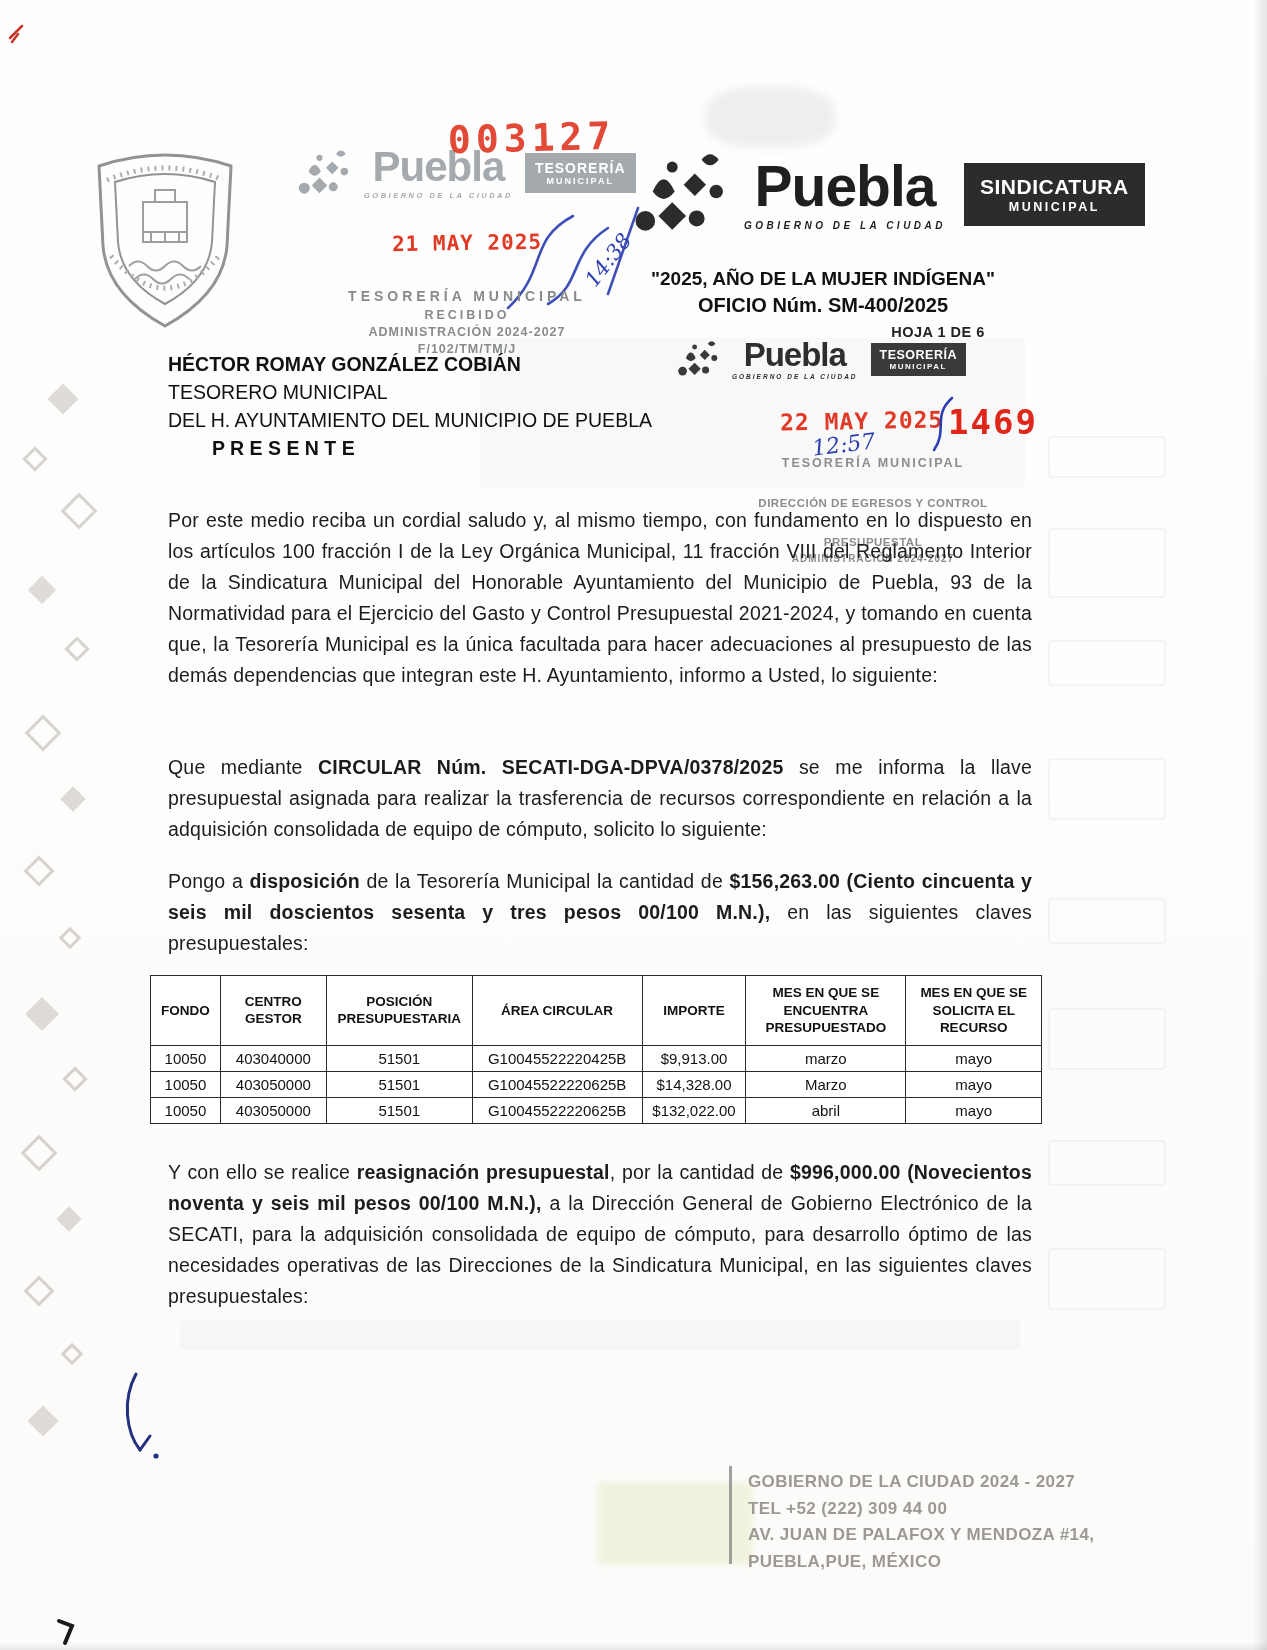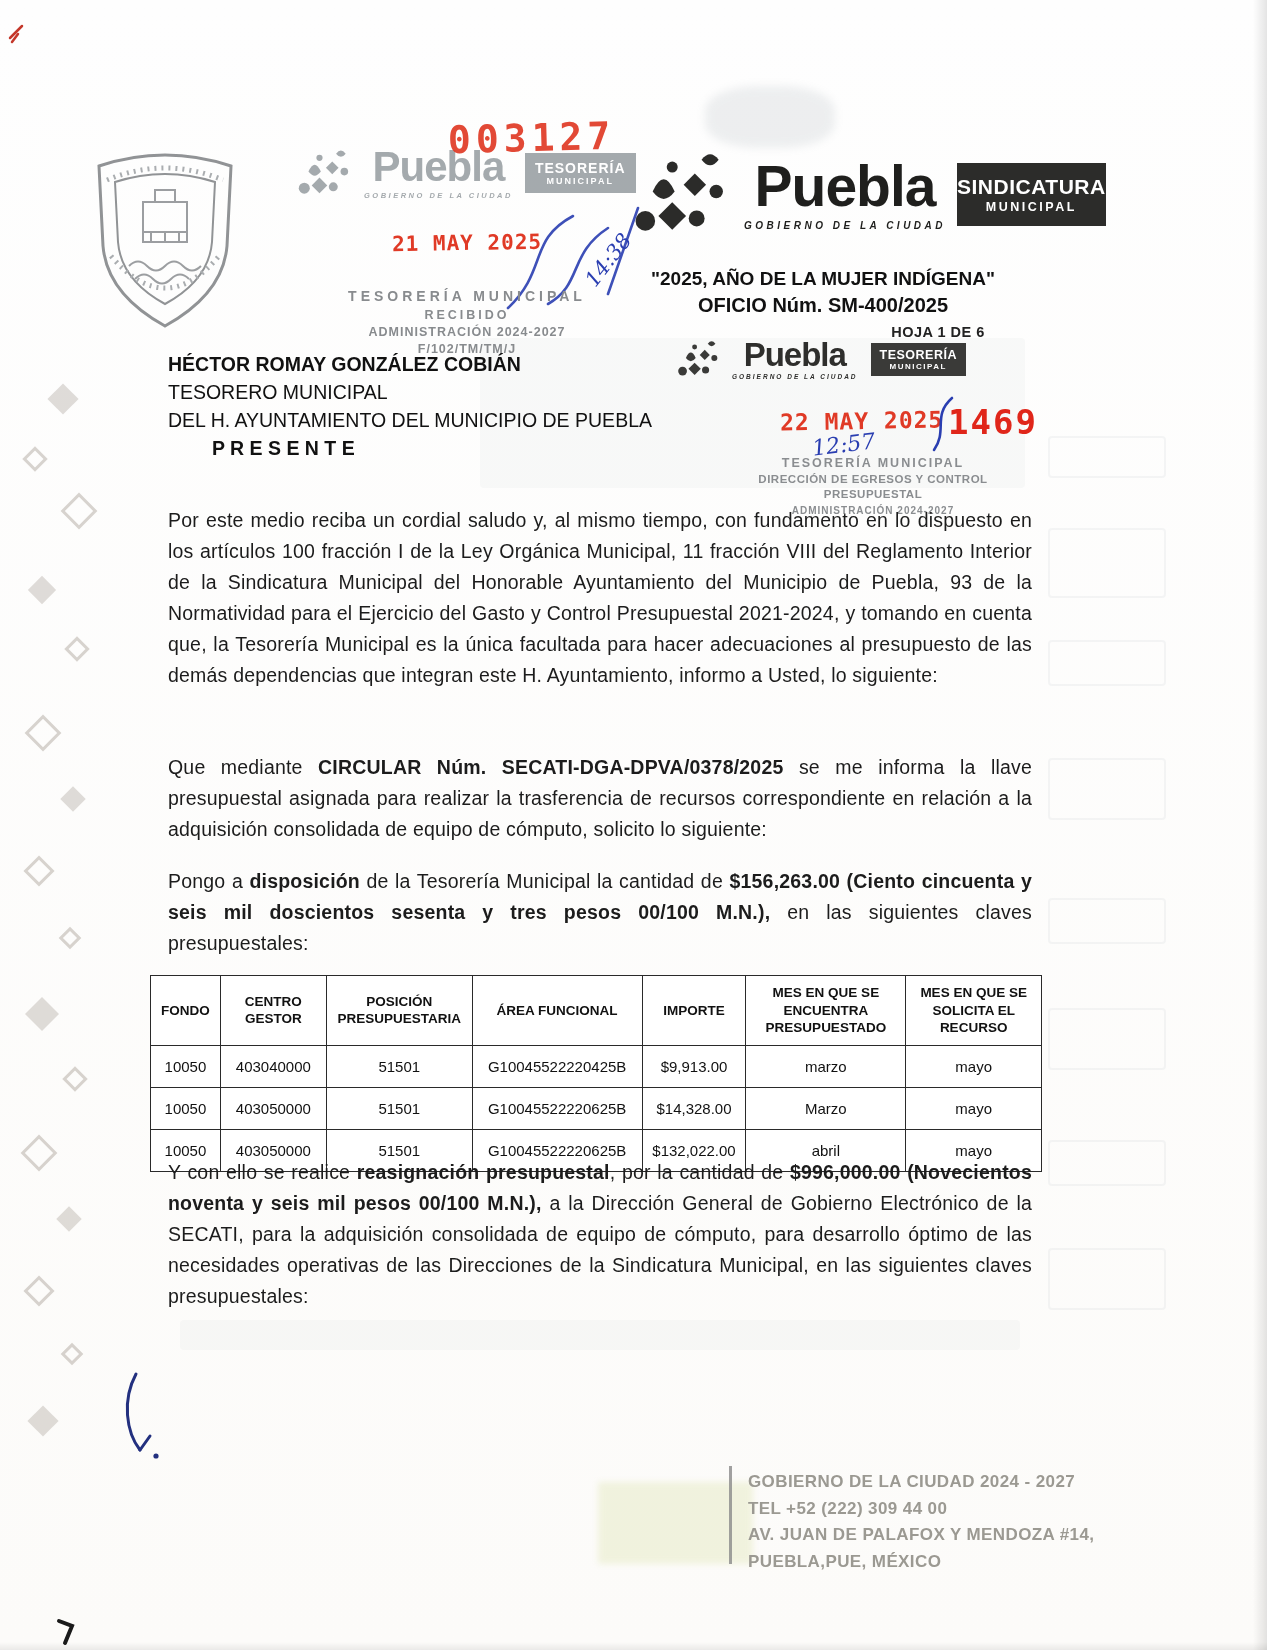--- a/index.html
+++ b/index.html
@@ -37,21 +37,21 @@
   .logo1 .word{font-size:42px;color:#9ba1a5;}
   .logo1 .gov{font-size:7.5px;letter-spacing:2.5px;color:#9ba1a5;margin-top:3px;}
   .logo1 .tagbox{background:#9ba1a5;padding:7px 10px;margin-left:2px;}
   .logo1 .t1{font-size:14px;font-weight:800;letter-spacing:1px;}
   .logo1 .t2{font-size:9px;font-weight:700;letter-spacing:2px;}
 
   .logo2{left:630px;top:150px;color:#2b2b29;}
   .logo2 .tala{width:104px;height:88px;}
   .logo2 .word{font-size:57px;color:#1f1f1d;}
   .logo2 .gov{font-size:10px;letter-spacing:3.5px;color:#1f1f1d;margin-top:5px;}
-  .logo2 .tagbox{background:#2c2c2a;padding:12px 0;margin-left:1px;}
+  .logo2 .tagbox{background:#2c2c2a;padding:12px 16px;margin-left:8px;}
   .logo2 .t1{font-size:21px;font-weight:800;letter-spacing:.5px;}
   .logo2 .t2{font-size:12.5px;font-weight:700;letter-spacing:2.5px;margin-top:1px;}
 
   .logo3{left:676px;top:338px;color:#3a3a38;}
   .logo3 .tala{width:46px;height:40px;}
   .logo3 .word{font-size:33px;color:#2e2e2c;}
   .logo3 .gov{font-size:6.5px;letter-spacing:2px;color:#2e2e2c;margin-top:2px;}
   .logo3 .tagbox{background:#3a3a38;padding:5px 9px;margin-left:3px;}
   .logo3 .t1{font-size:12.5px;font-weight:800;letter-spacing:.5px;}
   .logo3 .t2{font-size:8px;font-weight:700;letter-spacing:1.5px;}
@@ -75,37 +75,37 @@
 
   .date2{position:absolute;left:780px;top:408px;font-family:"DejaVu Sans Mono",monospace;
          font-size:23px;font-weight:700;color:#e03a26;letter-spacing:1px;transform:rotate(-1deg);}
   .hand2{position:absolute;left:812px;top:432px;color:#2a3eb1;font-size:22px;font-style:italic;
          font-family:"DejaVu Serif",serif;transform:rotate(-7deg);}
   .folio2{position:absolute;left:948px;top:402px;font-family:"DejaVu Sans Mono",monospace;
           font-size:34px;font-weight:800;color:#e0261a;letter-spacing:2px;}
   .scribble2{position:absolute;left:920px;top:394px;width:42px;height:60px;}
   .stamptext2{position:absolute;left:728px;top:456px;width:290px;text-align:center;color:#8a8d90;line-height:15.5px;}
   .s2a{font-size:12.5px;font-weight:700;letter-spacing:2px;}
-  .s2b,.s2c{font-size:11.5px;font-weight:700;letter-spacing:.5px;}
+  .s2b,.s2c{font-size:11.5px;font-weight:700;letter-spacing:.5px;margin-top:24px;}
   .s2d{font-size:10px;font-weight:700;letter-spacing:1px;}
 
   
   .addr{position:absolute;left:168px;top:350px;font-size:19.5px;line-height:28px;color:#111;}
   .addr-name{font-weight:800;}
   .addr-pres{font-weight:800;margin-left:44px;}
   .para{position:absolute;left:168px;width:864px;margin:0;text-align:justify;
         font-size:19.5px;line-height:31px;color:#1c1c1c;letter-spacing:.2px;}
   .para b{font-weight:800;}
   .p1{top:505px;} .p2{top:752px;} .p3{top:866px;} .p4{top:1157px;}
 
   
   .tbl{position:absolute;left:150px;top:975px;width:892px;border-collapse:collapse;background:#fff;}
   .tbl th,.tbl td{border:1.6px solid #2a2a2a;text-align:center;vertical-align:middle;}
   .tbl th{font-size:13.5px;font-weight:800;padding:8px 4px;line-height:1.3;color:#111;}
-  .tbl td{font-size:15px;padding:12px 4px;color:#111;}
+  .tbl td{font-size:15px;padding:4px 4px;color:#111;}
 
   
   .checkmark{position:absolute;left:116px;top:1368px;width:66px;height:95px;}
   .corner-red{position:absolute;left:6px;top:22px;width:24px;height:24px;}
   .corner-blk{position:absolute;left:56px;top:1618px;width:22px;height:28px;}
 
   
   .footer-logo{position:absolute;left:386px;top:1478px;width:296px;text-align:center;color:#4b4b4b;}
   .cap-top{display:flex;align-items:center;justify-content:center;gap:9px;font-weight:800;font-size:20px;letter-spacing:5px;}
   .cap-bottom{font-weight:900;font-size:45px;letter-spacing:2px;transform:scaleX(1.04);line-height:1.1;}
@@ -301,21 +301,21 @@
         <col style="width:170px">
       <col style="width:104px">
         <col style="width:160px">
         <col style="width:136px">
     </colgroup>
     <thead>
       <tr>
         <th>FONDO</th>
         <th>CENTRO GESTOR</th>
         <th>POSICIÓN PRESUPUESTARIA</th>
-        <th>ÁREA FUNCIONAL</th>
+        <th>ÁREA CIRCULAR</th>
         <th>IMPORTE</th>
         <th>MES EN QUE SE ENCUENTRA PRESUPUESTADO</th>
         <th>MES EN QUE SE SOLICITA EL RECURSO</th>
       </tr>
     </thead>
     <tbody>
       <tr>
         <td>10050</td>
           <td>403040000</td>
         <td>51501</td>

